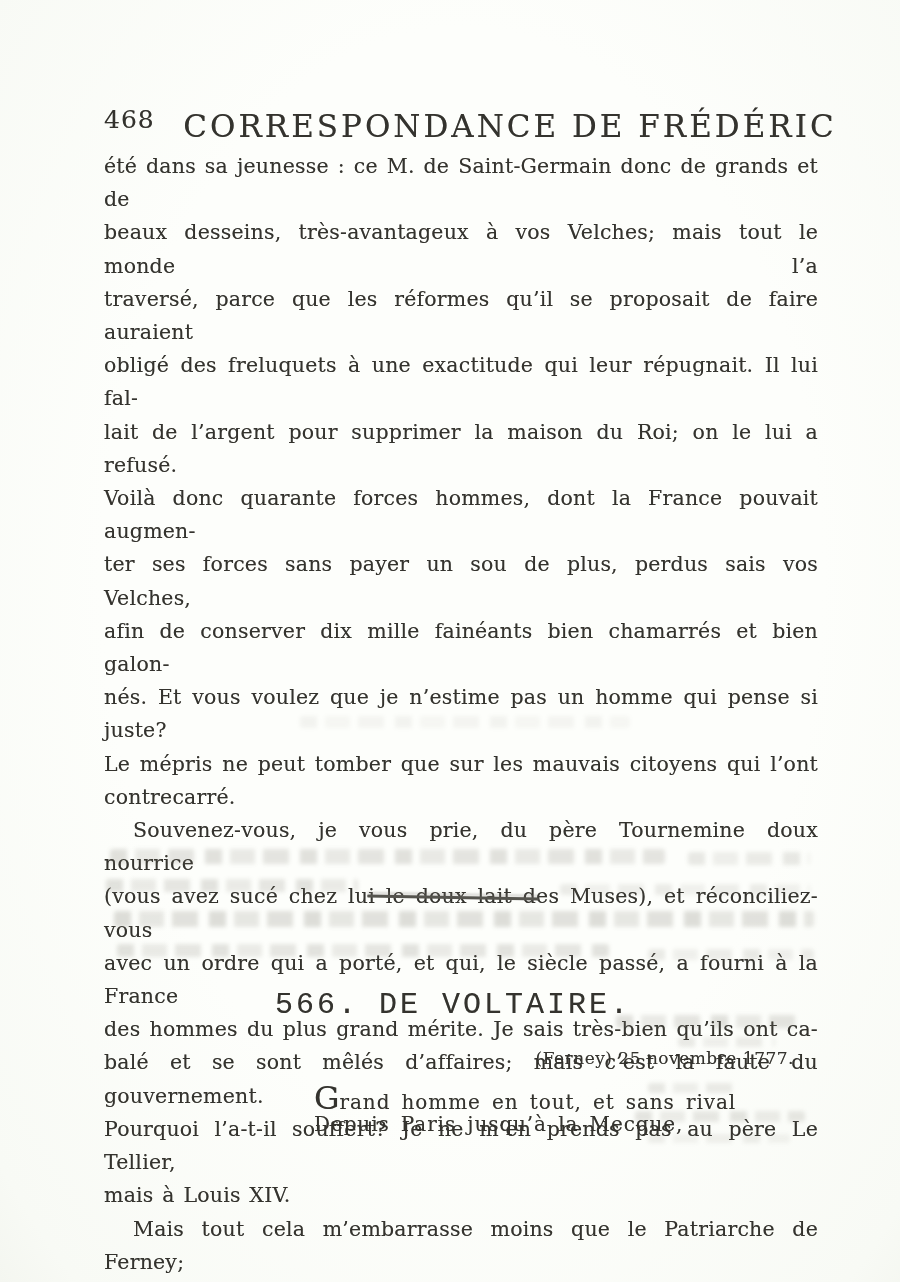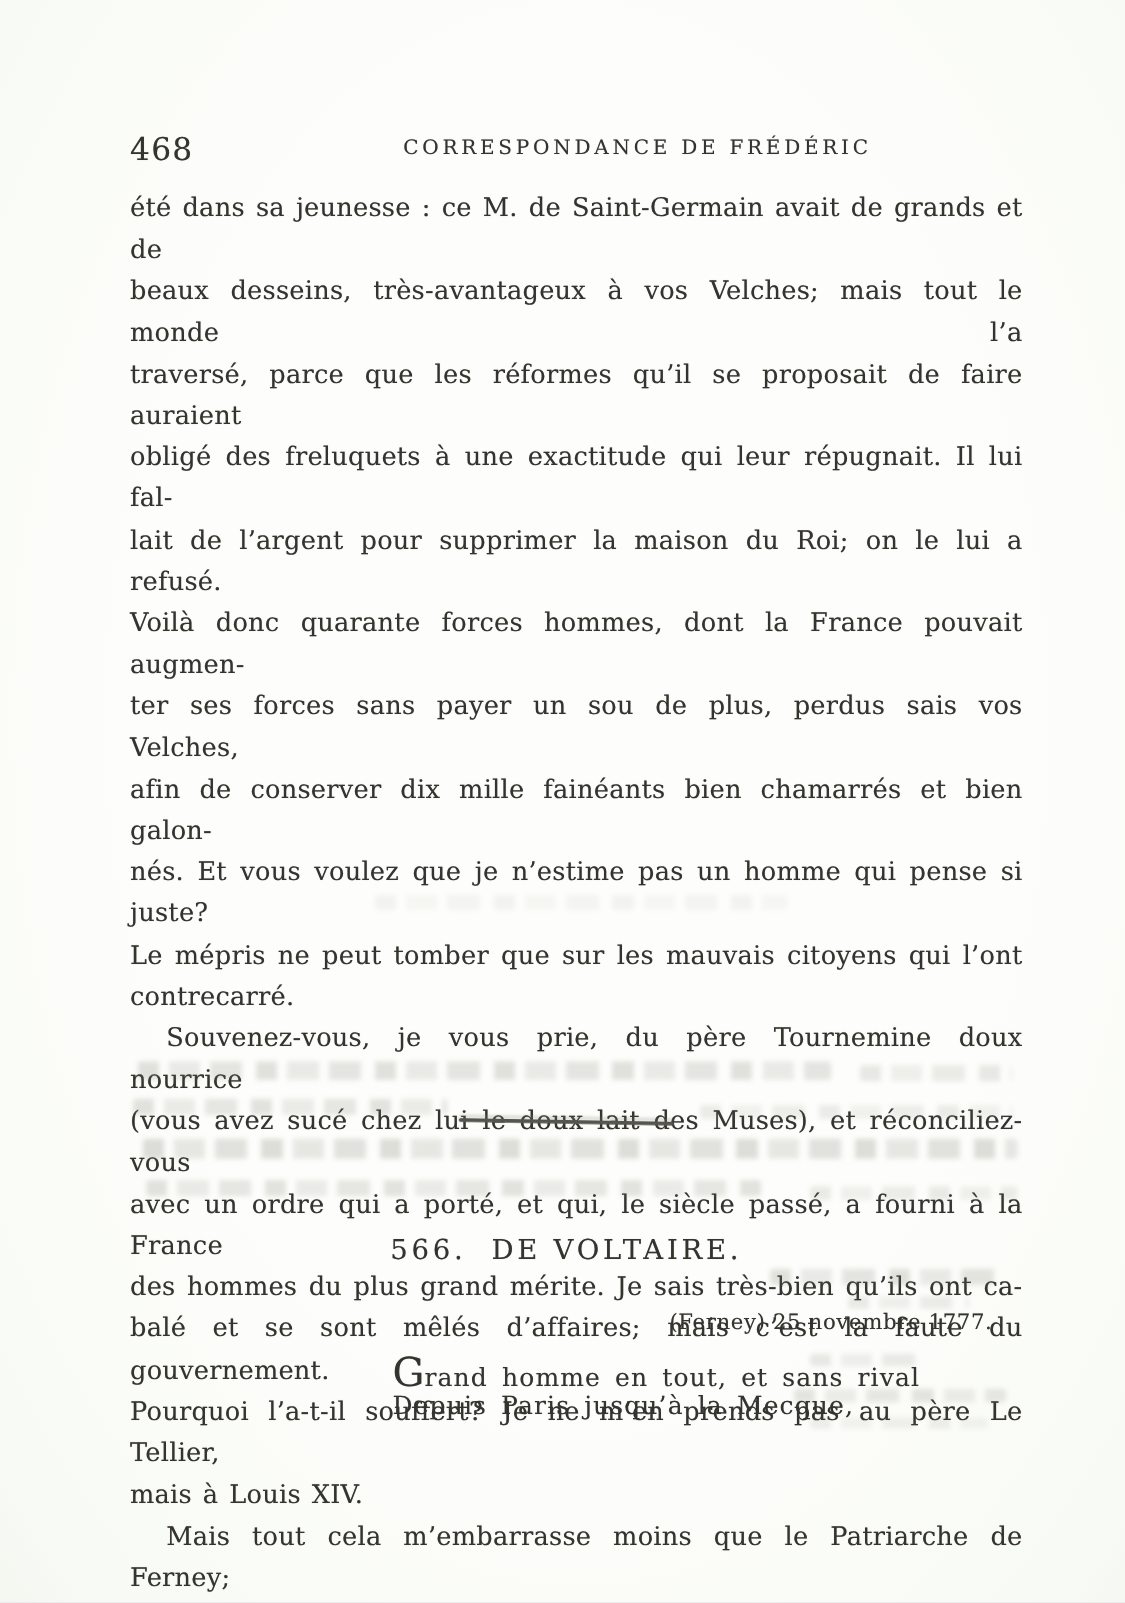--- a/index.html
+++ b/index.html
@@ -13,21 +13,21 @@
     color:#34332e;
     padding-left:24px;
   }
   .ink{ text-shadow:0 0 0.6px rgba(60,58,52,.45); }
 
   
   .running-head{ position:absolute; top:104px; left:104px; right:83px; height:36px; }
   .folio{ position:absolute; left:0; top:1px; font-size:25px; letter-spacing:1px; }
   .running-title{
     position:absolute; left:406px; top:4px; transform:translateX(-50%);
-    font-size:16px; letter-spacing:3px; white-space:nowrap;
+    font-size:31px; letter-spacing:3px; white-space:nowrap;
   }
 
   
   .body-text{
     position:absolute; left:104px; top:150px; width:714px;
     font-size:20.5px; line-height:33.2px;
     word-spacing:2px; letter-spacing:0.2px;
   }
   .line{ text-align:justify; text-align-last:justify; }
   .para > .line:last-of-type{ text-align-last:left; }
@@ -45,21 +45,21 @@
     position:absolute; border-radius:3px; filter:blur(2.2px);
     background:repeating-linear-gradient(90deg,
       rgba(125,122,111,.55) 0 17px, rgba(125,122,111,0) 17px 25px,
       rgba(125,122,111,.38) 25px 50px, rgba(125,122,111,0) 50px 58px,
       rgba(125,122,111,.48) 58px 84px, rgba(125,122,111,0) 84px 95px);
   }
 
   
   .letter-heading{
     position:absolute; left:453px; top:988px; transform:translateX(-50%);
-    margin:0; font-weight:normal; font-size:22px; letter-spacing:3px; white-space:nowrap;
+    margin:0; font-weight:normal; font-size:30px; letter-spacing:3px; white-space:nowrap;font-family:Liberation Mono, monospace;
   }
   .letter-heading .num{ margin-right:20px; }
 
   .dateline{
     position:absolute; top:1048px; right:130px;
     font-size:17px; letter-spacing:0.5px; text-align:right;
   }
 
   
   .verse{
@@ -75,21 +75,21 @@
 <div class="page">
 
   <header class="running-head ink">
     <span class="folio">468</span>
     <span class="running-title">CORRESPONDANCE DE FRÉDÉRIC</span>
   </header>
 
   <main class="body-text ink">
     <div class="para">
 
-    <div class="line">été dans sa jeunesse : ce M. de Saint-Germain avait de grands et de</div>
+    <div class="line">été dans sa jeunesse : ce M. de Saint-Germain donc de grands et de</div>
         <div class="line">beaux desseins, très-avantageux à vos Velches; mais tout le monde l’a</div>
         <div class="line">traversé, parce que les réformes qu’il se proposait de faire auraient</div>
         <div class="line">obligé des freluquets à une exactitude qui leur répugnait. Il lui fal-</div>
         <div class="line">lait de l’argent pour supprimer la maison du Roi; on le lui a refusé.</div>
         <div class="line">Voilà donc quarante forces hommes, dont la France pouvait augmen-</div>
         <div class="line">ter ses forces sans payer un sou de plus, perdus sais vos Velches,</div>
         <div class="line">afin de conserver dix mille fainéants bien chamarrés et bien galon-</div>
         <div class="line">nés. Et vous voulez que je n’estime pas un homme qui pense si juste?</div>
         <div class="line">Le mépris ne peut tomber que sur les mauvais citoyens qui l’ont</div>
         <div class="line">contrecarré.</div>

